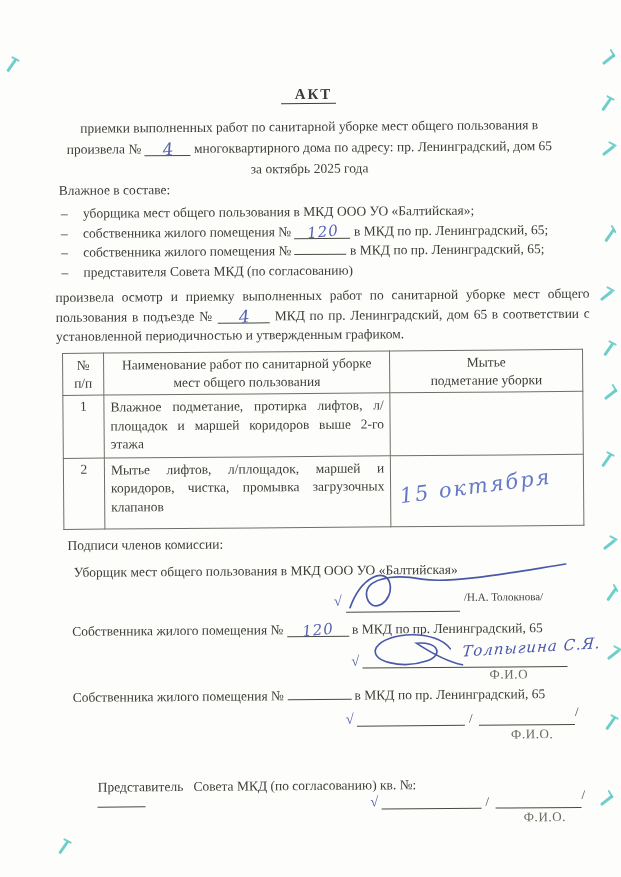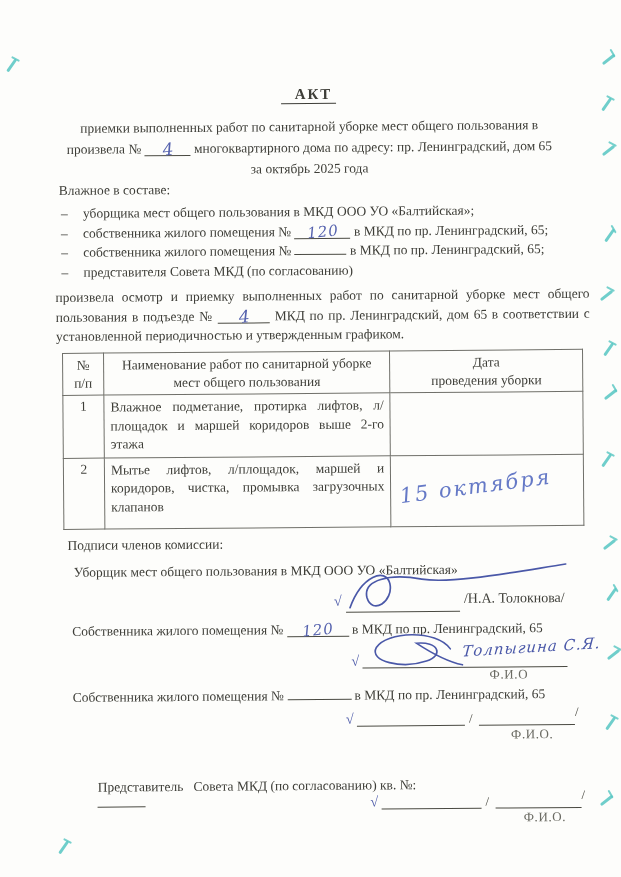--- a/index.html
+++ b/index.html
@@ -53,21 +53,21 @@
     color:#6579c6;font-size:21px;letter-spacing:2px;
     transform:rotate(-7deg);
   }
   .sign-head{top:536px;left:66px;}
   .line-cleaner{top:563px;left:72px;}
   .owner-line{left:70px;}
   .o1{top:622px;} .o2{top:688px;}
   .rep-line{top:762px;left:74px;white-space:pre-wrap;}
   .sigline{position:absolute;border-bottom:1.2px solid #4a4a42;height:16px;}
   .check{position:absolute;color:#4a58a8;font-size:14px;}
-  .sig-name{position:absolute;font-size:14px;text-align:center;}
+  .sig-name{position:absolute;font-size:11px;text-align:center;}
   .fio{position:absolute;font-size:13px;color:#6b6b63;letter-spacing:0.6px;}
   .cursive-name{
     position:absolute;
     font-family:"DejaVu Serif",serif;font-style:italic;
     color:#4a58a8;font-size:15px;letter-spacing:1px;
     transform:rotate(-3deg) skewX(-8deg);
   }
   .slash{position:absolute;font-size:13px;color:#4a4a42;}
   svg.flourish{position:absolute;overflow:visible;}
   
@@ -142,22 +142,22 @@
           <tr>
         <td class="th">
           <span style="display:block">№</span>
           <span style="display:block">п/п</span>
         </td>
         <td class="th">
           <span style="display:block">Наименование работ по санитарной уборке</span>
           <span style="display:block">мест общего пользования</span>
         </td>
         <td class="th">
-          <span style="display:block">Дата</span>
-          <span style="display:block">проведения уборки</span>
+          <span style="display:block">Мытье</span>
+          <span style="display:block">подметание уборки</span>
         </td>
       </tr>
       <tr class="row1">
         <td class="cell-no">1</td>
         <td class="cell-work">Влажное подметание, протирка лифтов, л/площадок и маршей коридоров выше 2-го этажа</td>
         <td></td>
       </tr>
       <tr class="row2">
         <td class="cell-no">2</td>
         <td class="cell-work">Мытье лифтов, л/площадок, маршей и коридоров, чистка, промывка загрузочных клапанов</td>

